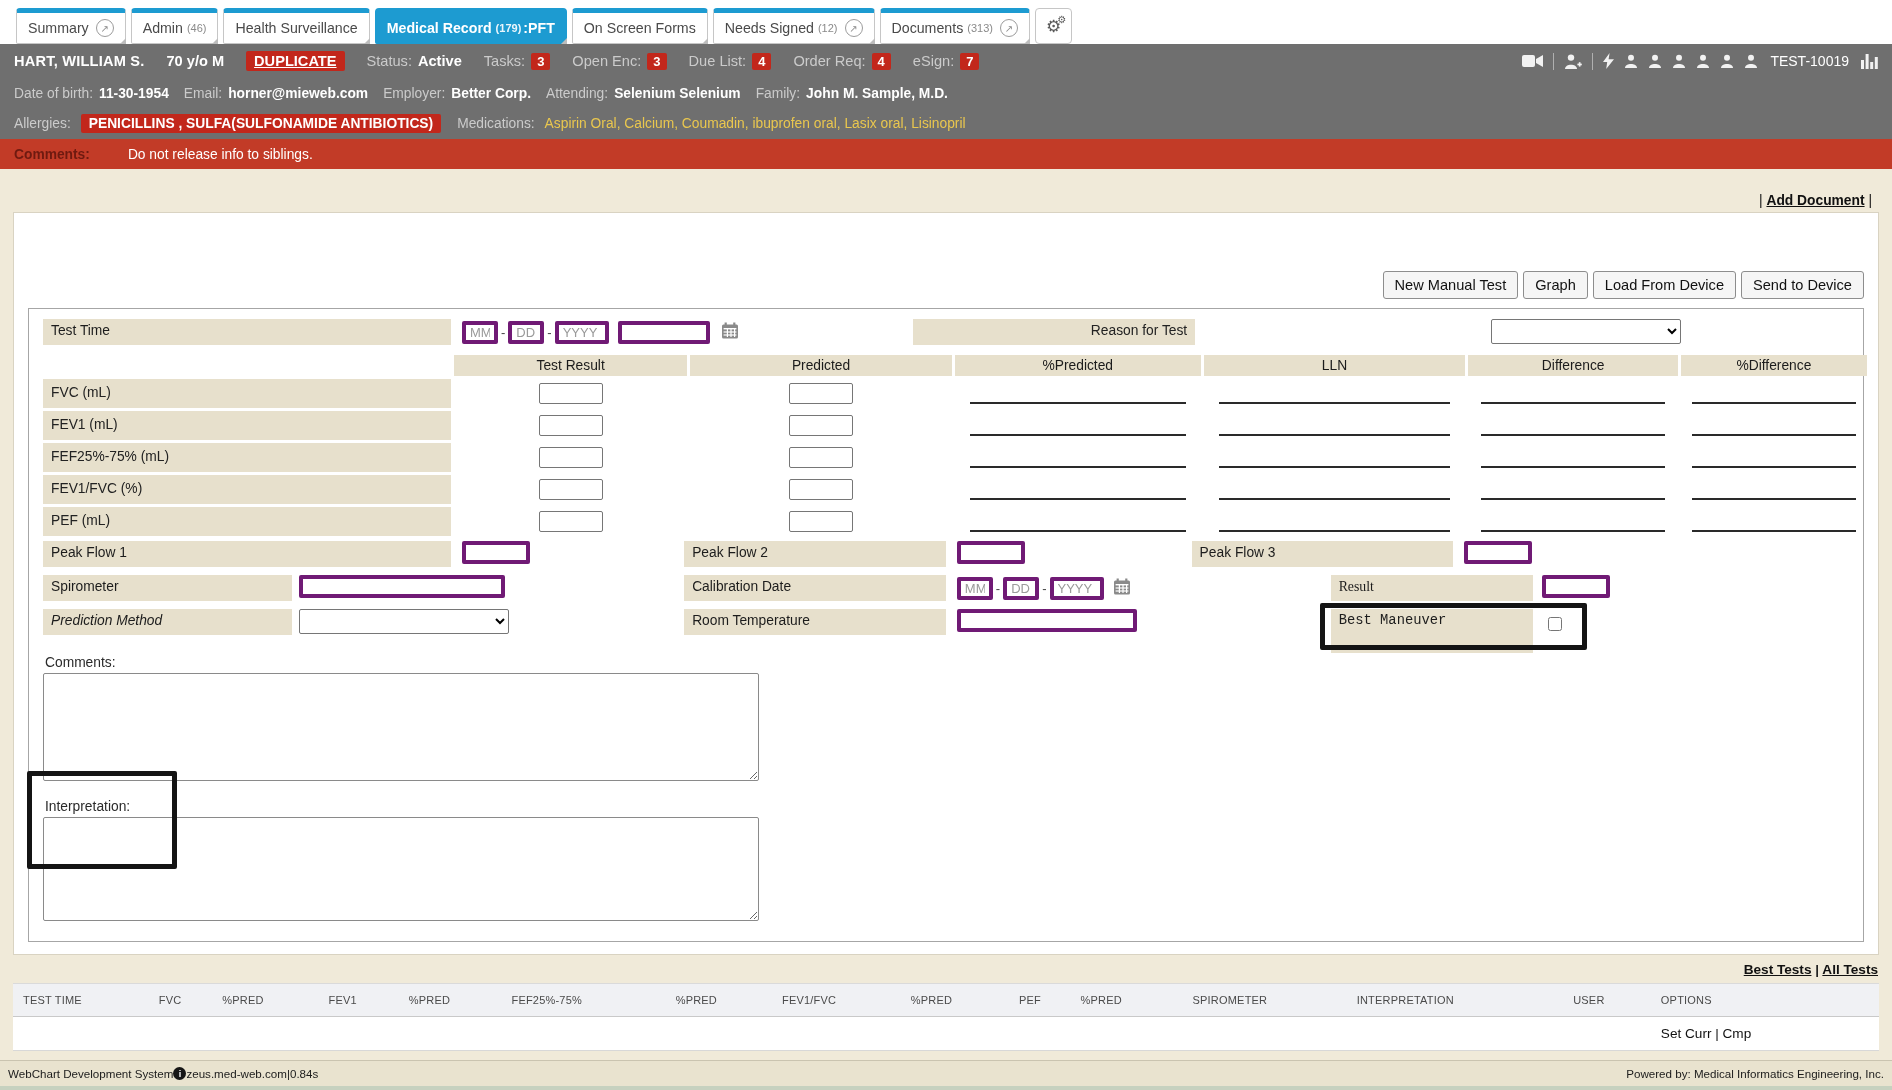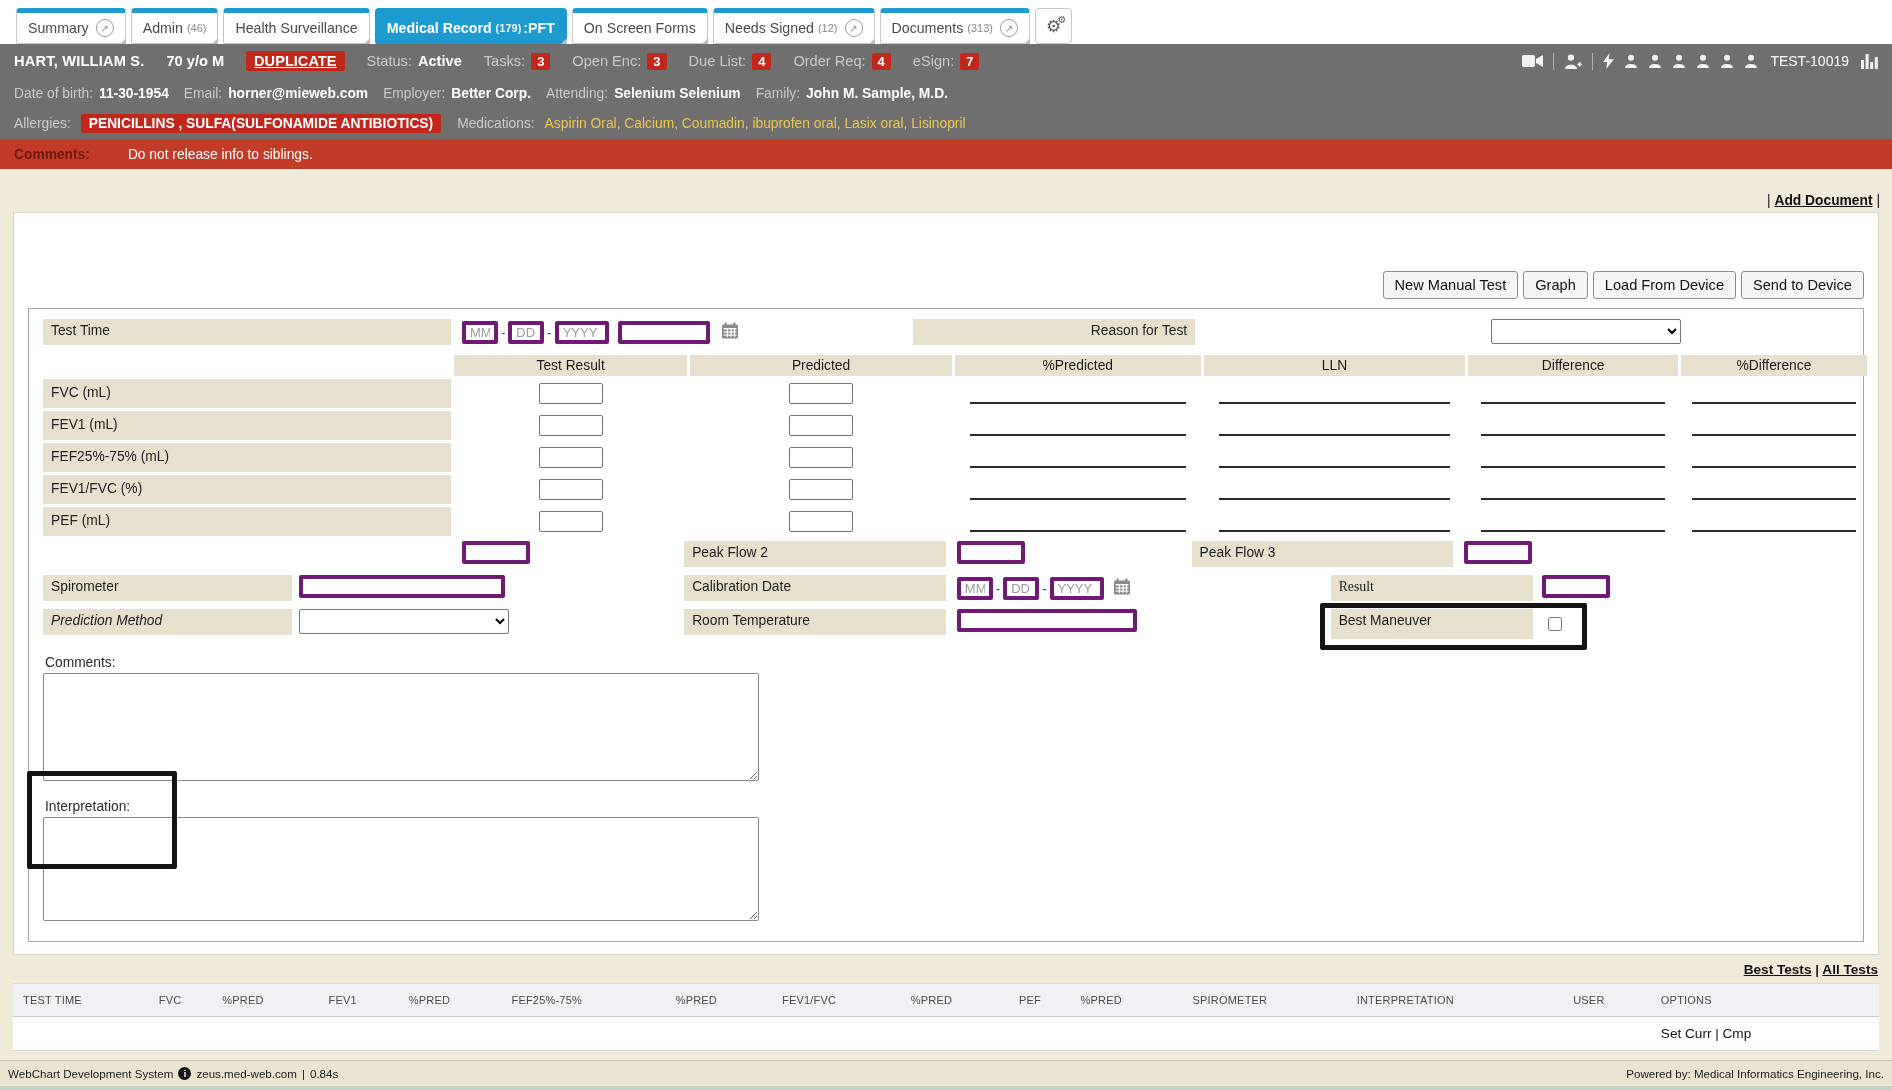--- a/index.html
+++ b/index.html
@@ -41,21 +41,21 @@
   .gspacer { flex:1; }
   .gicons { display:flex; align-items:center; gap:10px; }
   .gsep { width:1px; height:17px; background:rgba(255,255,255,.45); }
   .gid { font-size:14px; color:#fff; margin:0 2px; }
   .wicon svg { display:block; fill:#f2f2f2; }
   
   .redbar { background:#c23b27; height:30px; display:flex; align-items:center; font-size:13.8px; padding-left:14px; }
   .redbar .clabel { color:#6f1a10; font-weight:bold; }
   .redbar .ctext { color:#fff; margin-left:38px; }
   
-  .adddoc { text-align:right; padding:24px 12px 4px; font-size:13.8px; color:#111; }
+  .adddoc { text-align:right; padding:24px 20px 4px; font-size:13.8px; color:#111; }
   .adddoc a { color:#111; font-weight:bold; text-decoration:underline; cursor:pointer; }
   
   .panel { margin:0 13px; background:#fff; border:1px solid #d9d3c2; padding:4px 4px 12px; }
   .btnrow { display:flex; justify-content:flex-end; gap:5px; margin:12px 10px 9px 0; }
   .btn { background:#f5f5f5; border:1px solid #8d8d8d; border-radius:3px; padding:5px 11px;
          font-size:14.6px; color:#111; font-family:inherit; cursor:pointer;margin-top:42px; }
   .formbox { border:1px solid #a6a6a6; margin:0 10px; padding:10px 14px 16px; position:relative; background:#fff; }
   .beige { background:#e7e0cc; }
   .cellpad { padding:4px 0 0 8px; font-size:13.8px; color:#1c1c1c; }
   .abs-row { position:relative; }
@@ -94,21 +94,21 @@
   table.doclist { width:calc(100% - 26px); margin:0 13px; border-collapse:collapse; }
   table.doclist th { background:#f3f3f7; font-size:11px; font-weight:normal; text-align:left;
           padding:9px 4px; border-bottom:2px solid #c9c9c9; }
   table.doclist th a { color:#4f4f4f; text-decoration:underline; cursor:pointer; }
   table.doclist td { background:#fff; text-align:center; font-size:11.5px; color:#222;
           padding:10px 0; border-bottom:1px solid #ddd; }
   
   .footer { position:absolute; left:0; right:0; bottom:4px; height:26px; background:#e9e3cf;
             border-top:1px solid #cac4b0; display:flex; align-items:center; justify-content:space-between;
             padding:0 8px; font-size:11.6px; color:#1c1c1c; }
-  .fleft { display:flex; align-items:center; gap:5px; }
+  .fleft { display:flex; align-items:center; }
   .info-dot { width:13px; height:13px; border-radius:50%; background:#161616; color:#fff; font-size:9px;
             display:inline-flex; align-items:center; justify-content:center; font-weight:bold; }
   .bottomstrip { position:absolute; left:0; right:0; bottom:0; height:4px; background:#c6d1bf; }
 </style>
 </head>
 <body>
 
 <div class="tabbar">
   <div class="tab">
     <span>Summary</span>
@@ -431,20 +431,21 @@
         </div>
       <div class="gcell-line">
           <div class="line"></div>
         </div>
       <div class="gcell-line">
           <div class="line"></div>
         </div>
     </div>
 
     <div class="abs-row" style="height:30px; margin-top:5px;">
+      <div class="abs beige cellpad" style="left:0; width:22.6%; height:26px;"><span>Peak Flow 1</span></div>
       <input class="ti abs" style="left: 23.2%; width: 68px;">
       <div class="abs beige cellpad" style="left:35.5%; width:14.5%; height:26px;"><span>Peak Flow 2</span></div>
       <input class="ti abs" style="left: 50.6%; width: 68px;">
       <div class="abs beige cellpad" style="left:63.6%; width:14.5%; height:26px;padding-left:8px;"><span>Peak Flow 3</span></div>
       <input class="ti abs" style="left: 78.7%; width: 68px;">
     </div>
 
     <div class="abs-row" style="height:30px; margin-top:4px;">
       <div class="abs beige cellpad" style="left:0; width:13.8%; height:26px;"><span>Spirometer</span></div>
       <input class="ti abs" style="left: 14.2%; width: 11.4%;">
@@ -469,21 +470,21 @@
       </div>
       <div class="abs beige cellpad" style="left:71.3%; width:11.2%; height:26px;font-family:Liberation Serif, serif;"><span>Result</span></div>
       <input class="ti abs" style="left: 83%; width: 68px;">
     </div>
 
     <div class="abs-row" style="height:32px; margin-top:4px;">
       <div class="abs beige cellpad" style="left:0; width:13.8%; height:26px;font-style:italic;"><span>Prediction Method</span></div>
       <div class="abs" style="left:14.2%; width:11.6%;"><select><option></option></select></div>
       <div class="abs beige cellpad" style="left:35.5%; width:14.5%; height:26px;"><span>Room Temperature</span></div>
       <input class="ti abs" style="left: 50.6%; width: 10%;">
-      <div class="abs beige cellpad" style="left:71.3%; width:11.2%; height:30px;"><span>Best Maneuver</span></div>
+      <div class="abs beige cellpad" style="left:71.3%; width:11.2%; height:44px;font-family:Liberation Mono, monospace;"><span>Best Maneuver</span></div>
       <input type="checkbox" class="abs" style="left: 83.1%; top: 5px; width: 14px; height: 14px;">
       <div class="annot" style="left:70.7%; top:-6px; width:14.8%; height:47px;"></div>
     </div>
 
     <div>
       <div class="talabel">Comments:</div>
       <textarea style=""></textarea>
     </div>
 
     <div style="position:relative; margin-top:4px;">

